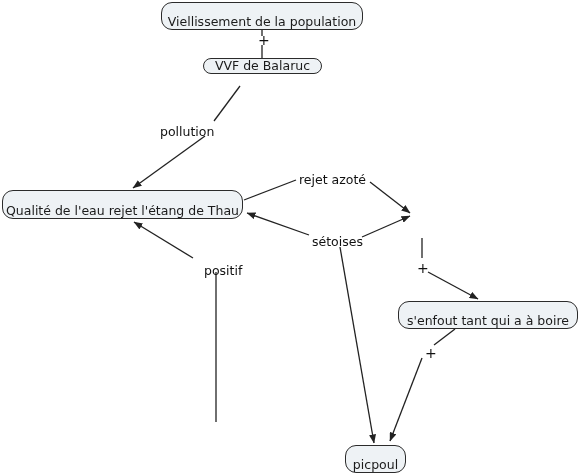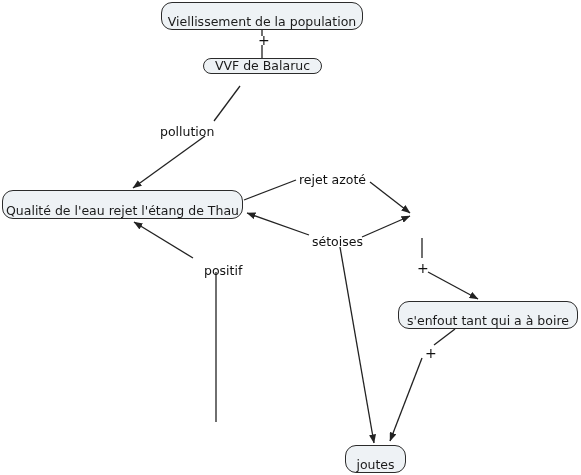--- a/index.html
+++ b/index.html
@@ -147,21 +147,21 @@
     <span class="node-label">Qualité de l'eau rejet l'étang de Thau</span>
   </div>
 
 
   <div class="node" style="left:398px; top:301px; width:180px; height:28px;">
     <span class="node-label">s'enfout tant qui a à boire</span>
   </div>
 
 
   <div class="node" style="left:345px; top:445px; width:61px; height:28px;">
-    <span class="node-label">joutes</span>
+    <span class="node-label">picpoul</span>
   </div>
 
   <span class="plus-label" style="left:258px; top:33px;">+</span>
 
   <span class="link-label" style="left:160px; top:126px;">pollution</span>
 
   <span class="link-label" style="left:299px; top:174px;">rejet azoté</span>
 
   <span class="link-label" style="left:312px; top:236px;">sétoises</span>
 

